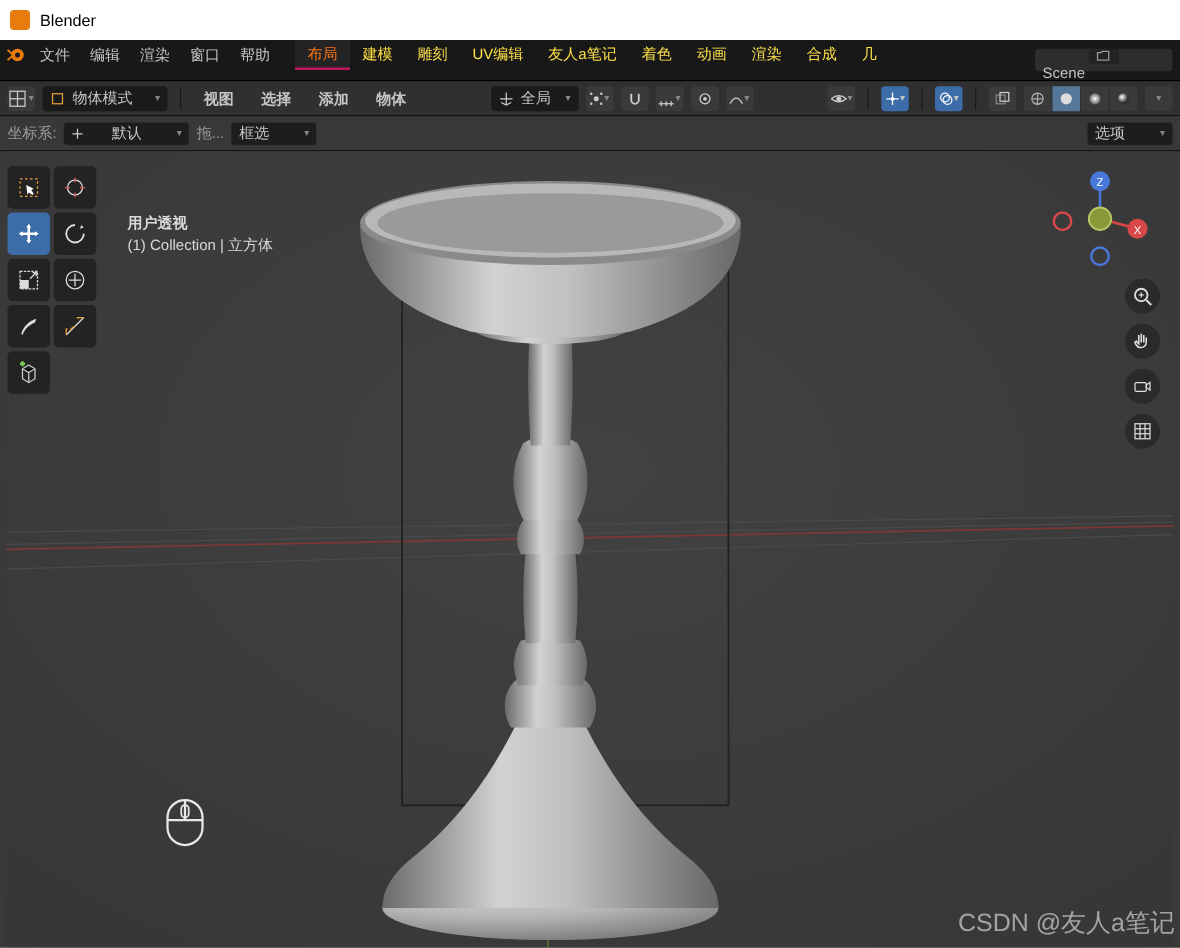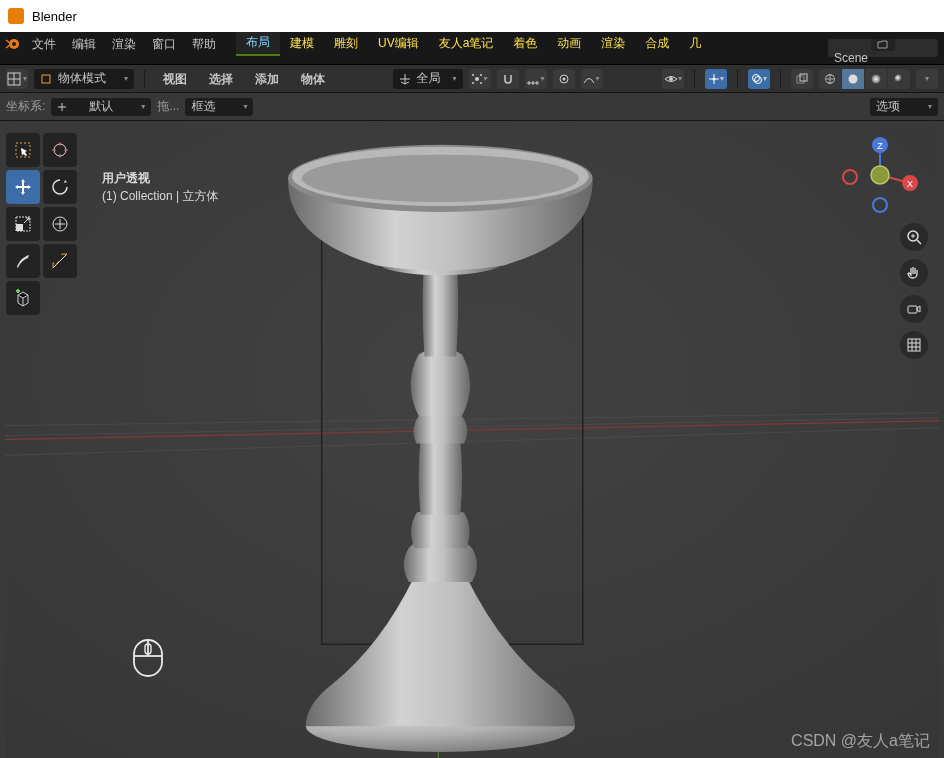--- a/index.html
+++ b/index.html
@@ -8,21 +8,21 @@
 .titlebar .logo { width:16px; height:16px; background:#e87d0d; border-radius:3px; }
 .app { height:726px; background:#1a1a1a; display:flex; flex-direction:column; color:#c5c5c5; font-size:12px; }
 
 .topbar { height:33px; background:#181818; border-bottom:1px solid #000; display:flex; }
 .topbar .blender-icon { width:24px; height:24px; display:flex; align-items:center; justify-content:center; }
 .topbar .blender-icon svg { width:16px; height:16px; }
 .topmenu { display:flex; }
 .topmenu .mitem { padding:0 8px; line-height:24px; cursor:pointer; }
 .workspaces { display:flex; margin-left:12px; height:24px; }
 .workspaces .ws { padding:0 10px; line-height:22px; cursor:pointer; color:#fde047; border-bottom:2px solid transparent; }
-.workspaces .ws.active { color:#7dd3fc; border-bottom:2px solid #4d7c0f; background:#242424;font-family:Liberation Mono, monospace; }
+.workspaces .ws.active { color:#f97316; border-bottom:2px solid #be185d; background:#242424; }
 .topbar-right { margin-left:auto; display:flex; align-items:center; gap:4px; padding-right:6px; }
 .scene-dd { display:flex; align-items:center; background:#2d2d2d; border-radius:3px; height:18px;flex-direction:column; }
 .scene-dd .icon-btn { width:24px; height:18px; display:flex; align-items:center; justify-content:center; background:#232323; border-radius:3px 0 0 3px; }
 .scene-dd input { background:transparent; border:none; color:#c5c5c5; width:110px; padding:0 6px; font-size:12px; outline:none; }
 .icon-flat { width:20px; height:18px; display:flex; align-items:center; justify-content:center; cursor:pointer; color:#888; }
 
 .header2 { height:28px; background:#303030; border-bottom:1px solid #151515; display:flex; align-items:center; padding:0 6px; gap:6px; }
 .dropdown { background:#1a1a1a; border-radius:3px; padding:0 6px; height:20px; display:flex; align-items:center; gap:6px; cursor:pointer; min-width:80px; }
 .dropdown .chev { margin-left:auto; font-size:8px; color:#888; }
 .mode-dd { min-width:100px; }
@@ -53,21 +53,21 @@
 .tool { width:34px; height:34px; background:#232323; border-radius:4px; display:flex; align-items:center; justify-content:center; cursor:pointer; }
 .tool.active { background:#3d6da8; }
 .tool svg { width:20px; height:20px; }
 
 .gizmo { position:absolute; top:14px; right:24px; width:80px; height:80px; }
 .gizmo-btns { position:absolute; top:102px; right:16px; display:flex; flex-direction:column; gap:8px; }
 .gbtn { width:28px; height:28px; background:#2a2a2a; border-radius:14px; display:flex; align-items:center; justify-content:center; cursor:pointer; color:#ccc; }
 
 .mouse-overlay { position:absolute; bottom:78px; left:128px; }
 
-.watermark { position:absolute; bottom:6px; right:14px; color:rgba(210,210,210,0.7); font-size:16px; }
+.watermark { position:absolute; bottom:6px; right:4px; color:rgba(210,210,210,0.7); font-size:20px; }
 
 svg { overflow:visible; }
 </style>
 </head>
 <body>
 
 <div class="titlebar">
   <span class="logo"></span>
   <span>Blender</span>
 </div>

